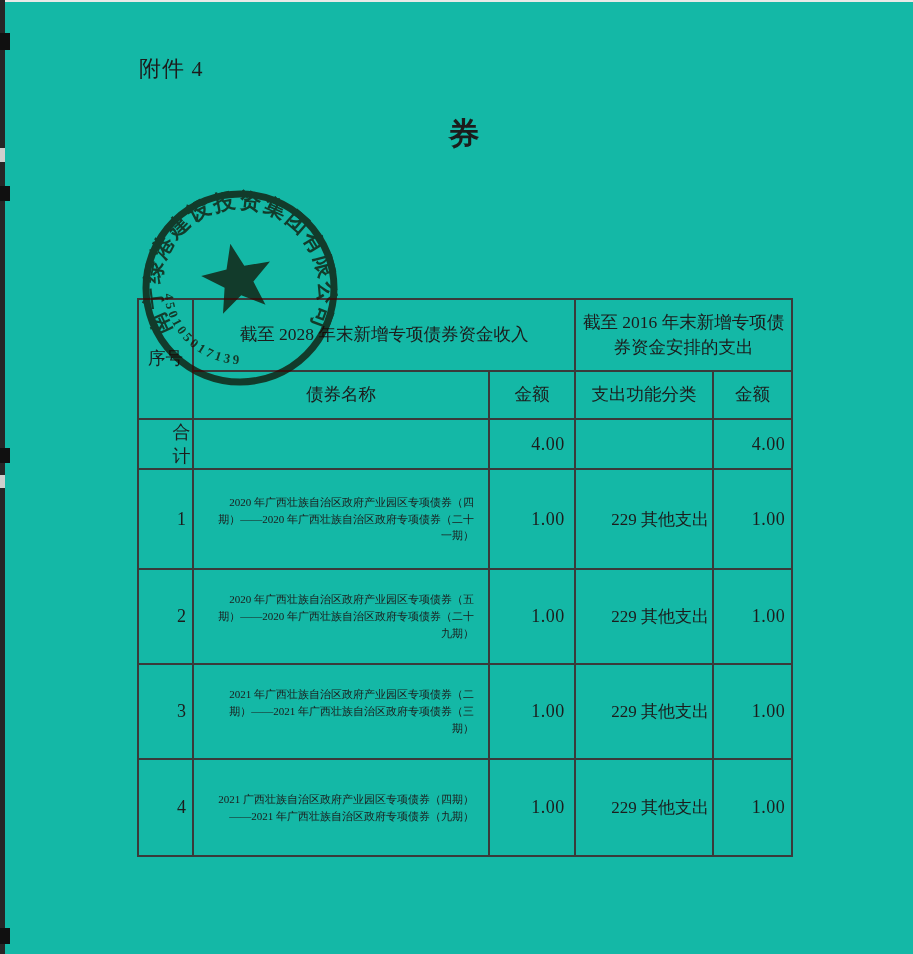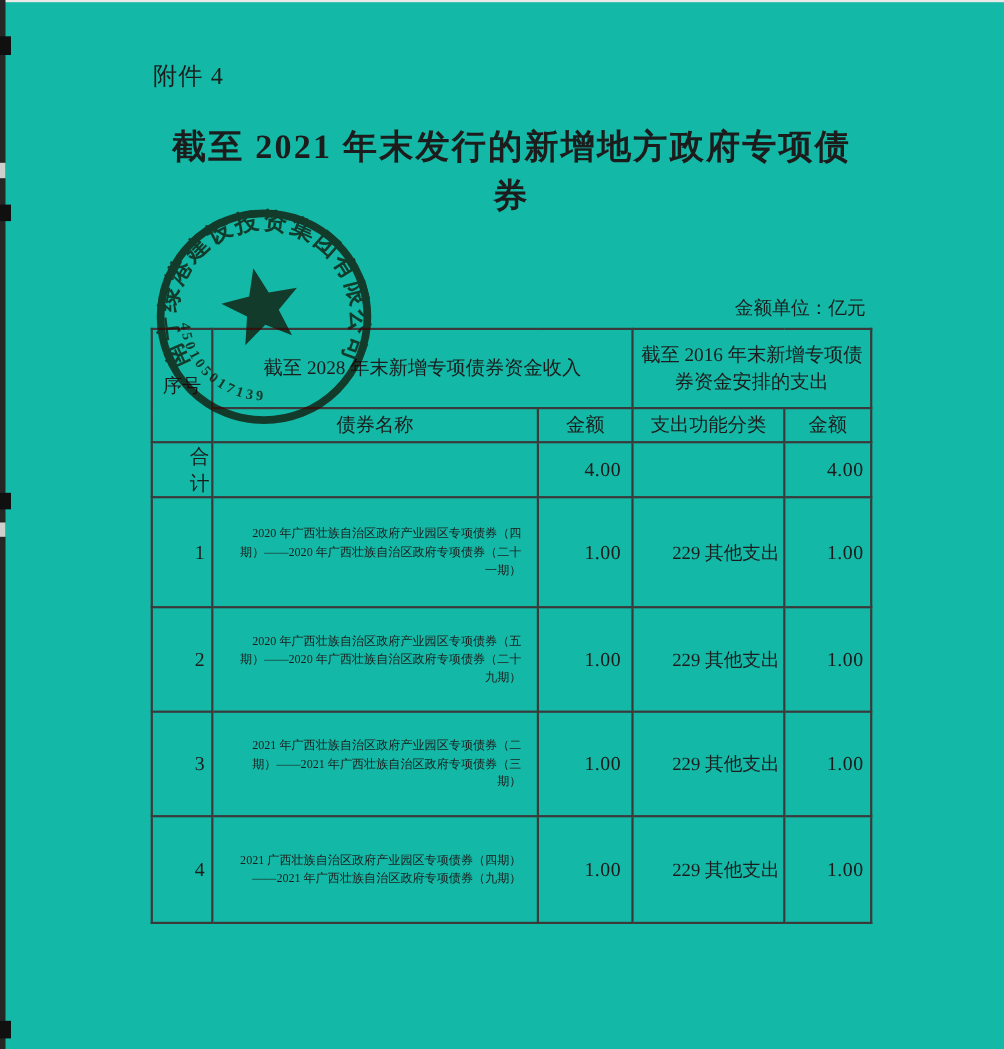--- a/index.html
+++ b/index.html
@@ -20,21 +20,21 @@
 
   .unit-note { position:absolute; left:137px; top:268px; width:654px; text-align:right;
                font-size:17px; padding-right:4px; }
 
   table.bond-table { position:absolute; left:137px; top:298px; width:656px;
                      border-collapse:collapse; table-layout:fixed; z-index:1; }
   .bond-table th, .bond-table td { border:2px solid #3a3a3a; font-weight:normal;
                                    text-align:center; vertical-align:middle;padding-left:32px; }
   .bond-table th { font-size:17.5px; line-height:1.45; padding:2px 6px; }
   tr.head-group { height:72px; }
-  tr.head-sub   { height:31px; }
+  tr.head-sub   { height:48px; }
   tr.total-row  { height:37px; }
   tr.data-row-1 { height:100px; }
   tr.data-row-2, tr.data-row-3 { height:95px; }
   tr.data-row-4 { height:97px; }
   td.seq      { font-size:18px; }
   td.name     { font-size:11px; line-height:1.52; padding:4px 14px; text-align:right; }
   td.amount   { font-size:18px; letter-spacing:0.5px; }
   td.category { font-size:17px; }
 
   
@@ -52,25 +52,23 @@
   <div class="edge-gap" style="top:148px;height:14px;"></div>
   <div class="edge-gap" style="top:475px;height:13px;"></div>
   <div class="edge-tab" style="top:33px;height:17px;"></div>
   <div class="edge-tab" style="top:186px;height:15px;"></div>
   <div class="edge-tab" style="top:448px;height:15px;"></div>
   <div class="edge-tab" style="top:928px;height:16px;"></div>
 
   <div class="attachment">附件 4</div>
 
   <div class="doc-title">
-    <div>截至 2021 年末发行的新增地方政府专项债</div>
     <div>券</div>
   </div>
 
-  <div class="unit-note">金额单位：亿元</div>
 
   <table class="bond-table">
     <colgroup>
       <col style="width:55px">
         <col style="width:296px">
         <col style="width:86px">
       <col style="width:138px">
         <col style="width:79px">
     </colgroup>
     <thead>

